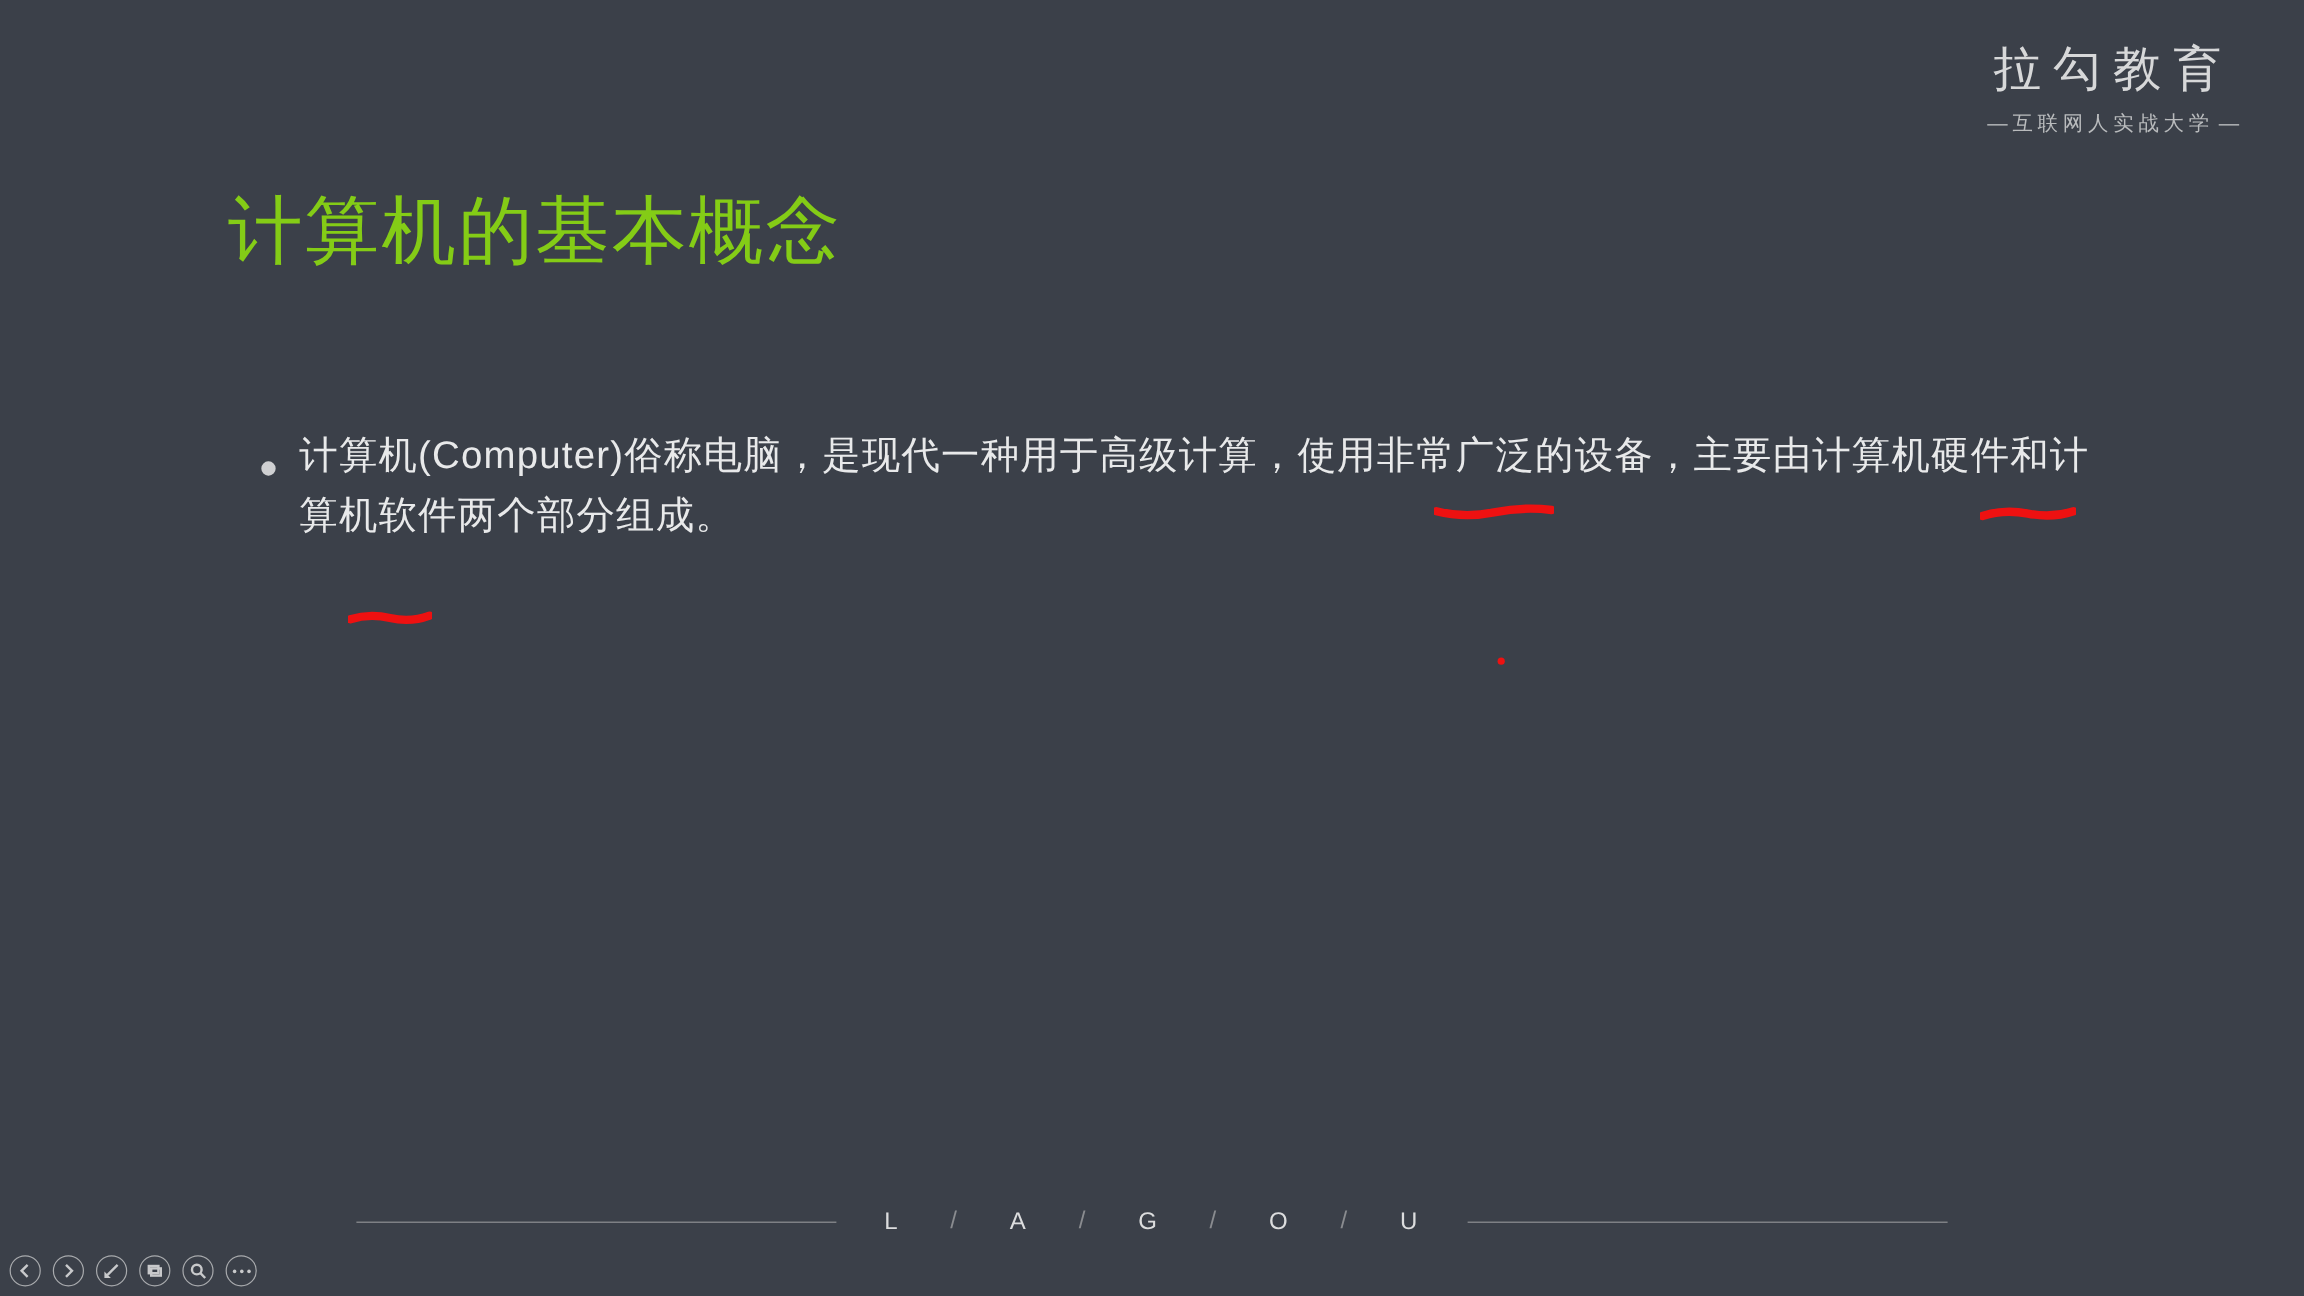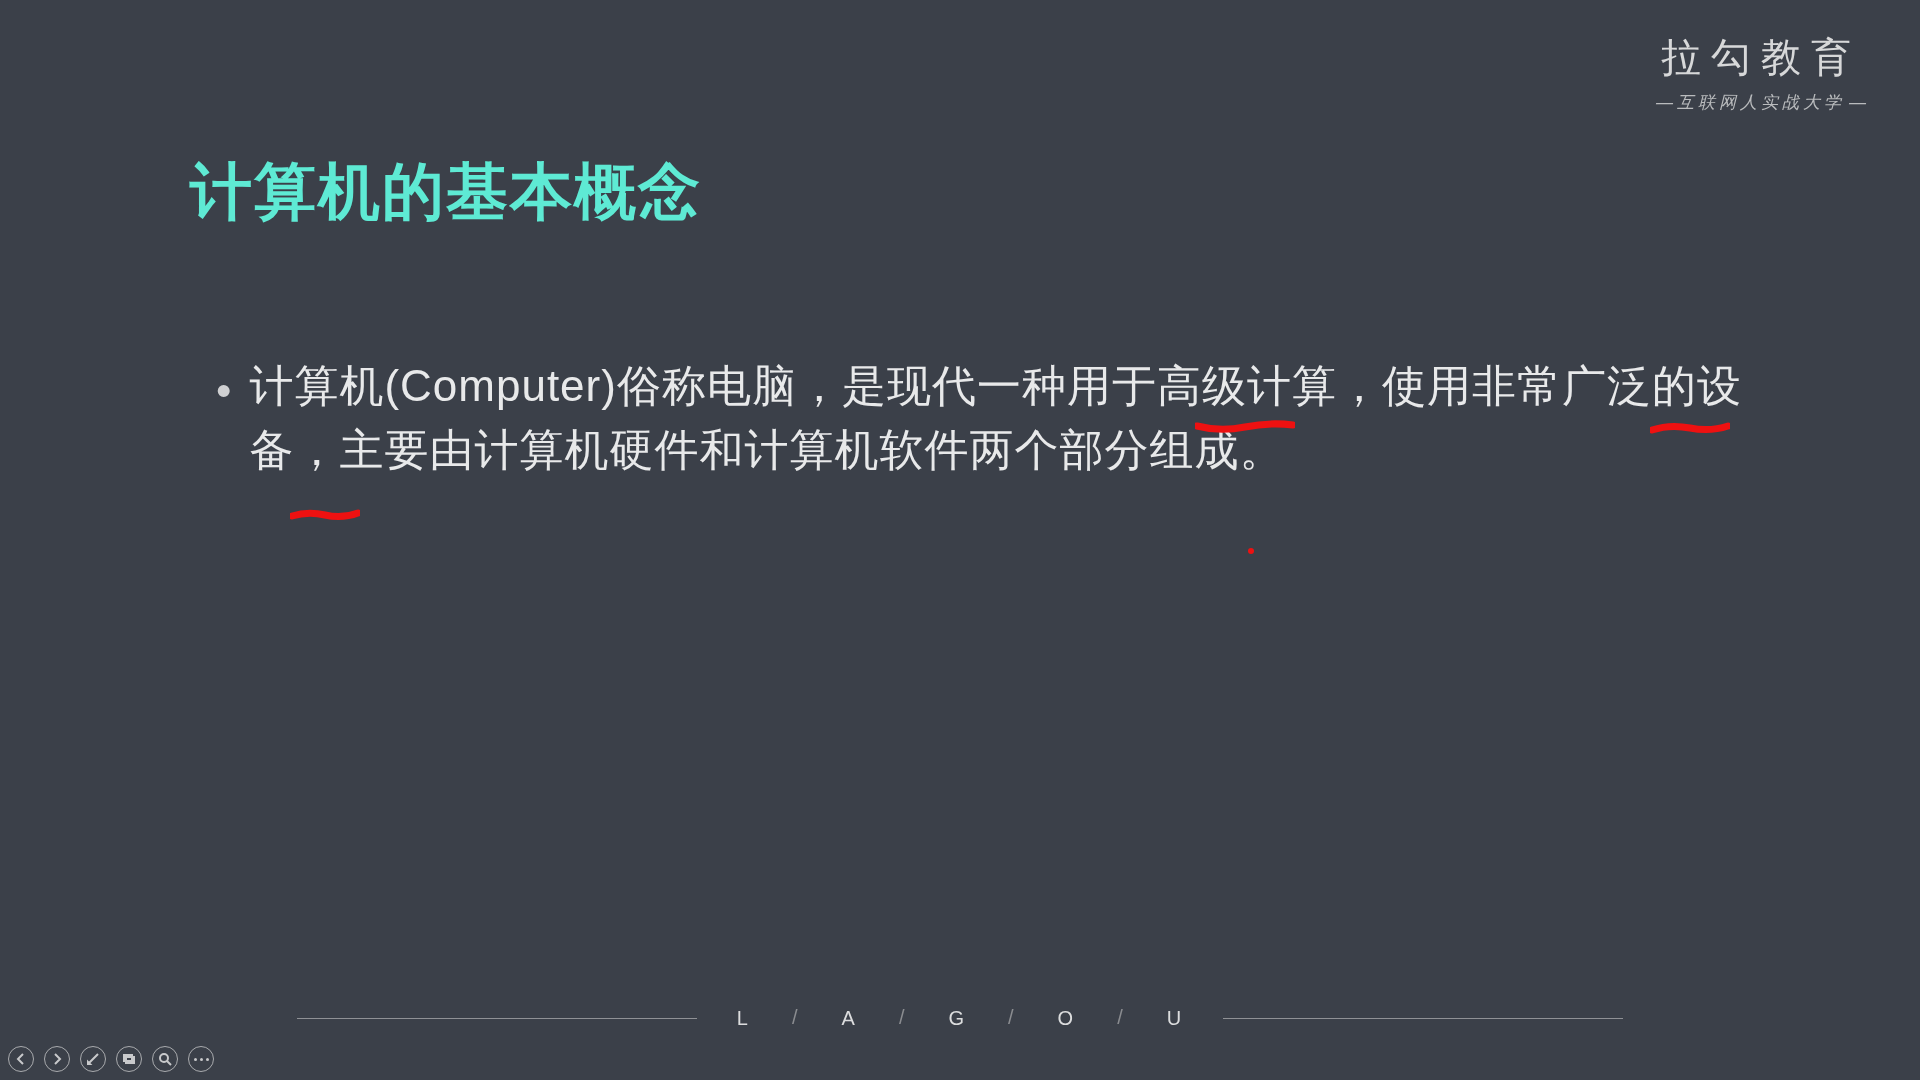--- a/index.html
+++ b/index.html
@@ -23,60 +23,59 @@
     font-size: 40px;
     font-weight: 400;
     letter-spacing: 10px;
   }
   .brand-sub {
     font-size: 17px;
     letter-spacing: 4px;
     margin-top: 6px;
     color: #b9bbbd;
     white-space: nowrap;
-    font-style: italic;
   }
   .brand-sub::before,
   .brand-sub::after {
     content: "—";
     letter-spacing: 0;
     margin: 0 4px;
     color: #b9bbbd;
   }
 
   
   .content {
     position: absolute;
     top: 150px;
     left: 190px;
     right: 160px;
   }
   .slide-title {
     font-size: 62px;
-    font-weight: 700;
-    color: #5eead4;
+    font-weight: 400;
+    color: #84cc16;
     letter-spacing: 2px;
   }
   .bullet-wrap {
     margin-top: 120px;
   }
   .bullet {
     display: flex;
     align-items: flex-start;
   }
   .bullet-dot {
     font-size: 44px;
     line-height: 74px;
     color: #cfd0d2;
     margin-right: 18px;
     margin-left: 26px;
   }
   .bullet-text {
-    font-size: 44px;
-    line-height: 64px;
+    font-size: 32px;
+    line-height: 50px;
     color: #e8e9ea;
     letter-spacing: 1px;
     position: relative;
     max-width: 1520px;
   }
 
   
   .ann {
     position: absolute;
     height: 18px;

